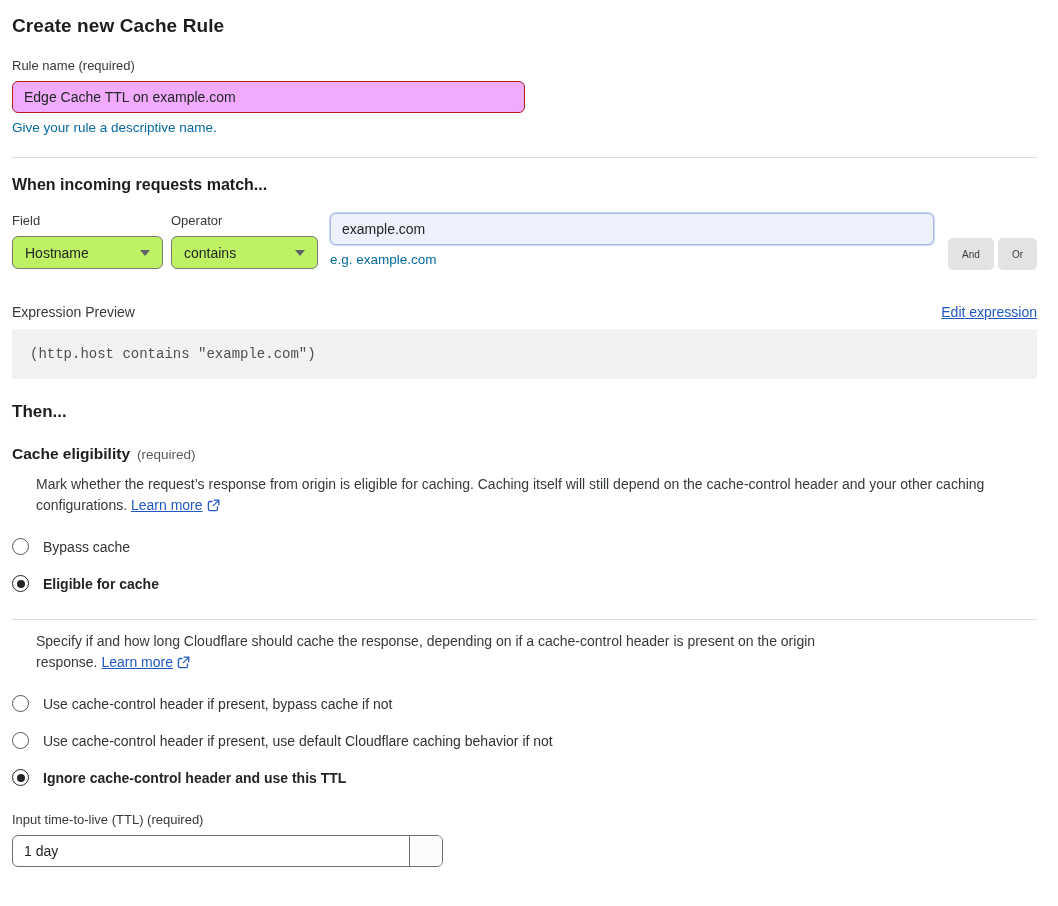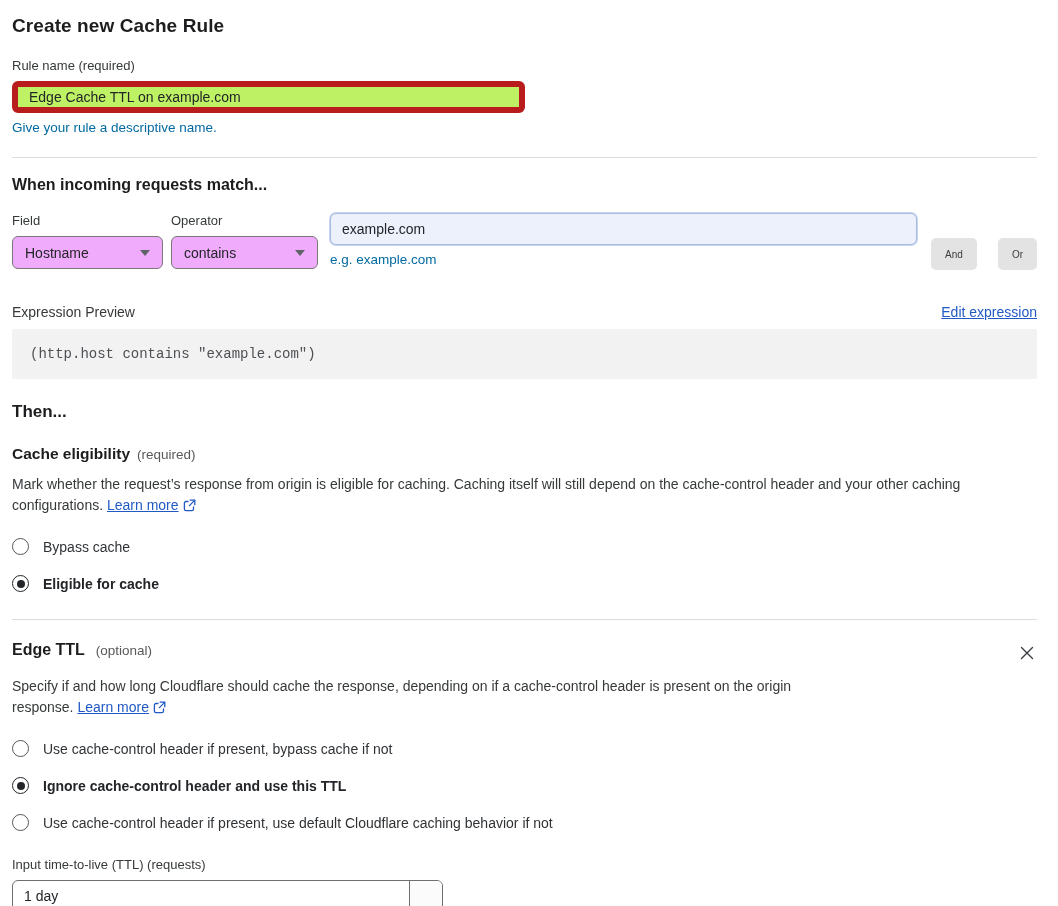--- a/index.html
+++ b/index.html
@@ -14,74 +14,74 @@
   .page { padding: 13px 21px 0 12px; }
 
   h1.page-title {
     font-size: 19px; font-weight: 700; color: #1d1d1f;
     margin-top: 2px; letter-spacing: .1px;
   }
   .field-label { font-size: 13px; color: #36393a; margin-bottom: 8px; display: block; }
   .helper-text { font-size: 13.5px; color: #0369a1; margin-top: 7px; }
 
   .text-input {
-    height: 32px; border: 6px solid #b91c1c; border-radius: 6px;
+    height: 32px; border: 1px solid #b91c1c; border-radius: 6px;
     padding: 0 11px; font-size: 14px; color: #232528;
     font-family: "Liberation Sans", sans-serif;
-    background: #bef264; width: 100%; outline: none;
+    background: #f0abfc; width: 100%; outline: none;
   }
   .rule-name-wrap { width: 513px; margin-top: 21px; }
 
   hr.divider { border: none; border-top: 1px solid #dcdcdc; margin: 22px 0 0 0; }
 
   h2.section-heading { font-size: 16px; font-weight: 700; color: #1d1d1f; margin-top: 18px; }
 
   .match-row { display: flex; align-items: flex-start; margin-top: 19px; }
   .col-field { width: 151px; margin-right: 8px; }
   .col-operator { width: 147px; margin-right: 12px; }
   .col-value { flex: 1; margin-right: 14px; }
 
   .select-box {
     height: 33px; border: 1px solid #797979; border-radius: 6px;
     display: flex; align-items: center; justify-content: space-between;
-    padding: 0 12px; background: #f0abfc; cursor: pointer; font-size: 14px; color: #232528;
+    padding: 0 12px; background: #bef264; cursor: pointer; font-size: 14px; color: #232528;
   }
   .chevron-down {
     width: 0; height: 0;
     border-left: 5px solid transparent; border-right: 5px solid transparent;
     border-top: 6px solid #5f6367;
   }
   .value-input {
     background: #ecf1fc; border: 1px solid #a9bbdf;
     box-shadow: 0 0 0 1px #c9d6f0;
   }
   .bool-btn {
     height: 32px; padding: 0 14px; border: none; border-radius: 5px;
     background: #e3e3e3; color: #3a3d40; font-size: 10px;
     font-family: "Liberation Sans", sans-serif; cursor: pointer; margin-top: 25px;
   }
-  .bool-btn + .bool-btn { margin-left: 21px; }
+  .bool-btn + .bool-btn { margin-left: 4px; }
 
   .expression-row {
     display: flex; justify-content: space-between; align-items: baseline; margin-top: 34px;
   }
   .expression-label { font-size: 14px; color: #36393a; }
   a.link { color: #2159c4; text-decoration: underline; cursor: pointer; font-size: 14px; }
   .code-box {
     margin-top: 9px; background: #f2f2f2; border-radius: 2px;
     padding: 17px 18px; font-family: "Liberation Mono", "DejaVu Sans Mono", monospace;
     font-size: 14px; color: #4d5054; white-space: pre;
   }
 
   h2.then-heading { font-size: 17px; font-weight: 700; color: #1d1d1f; margin-top: 23px; }
 
   .subsection-header { display: flex; align-items: baseline; margin-top: 23px; }
   .subsection-title { font-size: 15.5px; font-weight: 700; color: #1d1d1f; }
   .subsection-badge { font-size: 13.5px; color: #595959; margin-left: 7px; }
-  .section-desc { margin-top: 11px; font-size: 14px; line-height: 21px; color: #36393a; }
+  .section-desc { margin-top: 11px; font-size: 14px; line-height: 21px; color: #36393a; margin-left: 24px; }
 
   .ext-link-icon { display: inline-block; vertical-align: -2px; margin-left: 4px; }
 
   .radio-row { display: flex; align-items: center; margin-top: 20px; cursor: pointer; }
   .radio {
     width: 17px; height: 17px; border: 1.5px solid #54575a; border-radius: 50%;
     background: #fff; flex: none; position: relative;
   }
   .radio.checked { border-color: #232528; }
   .radio.checked::after {
@@ -175,55 +175,44 @@
     <span class="radio"></span>
     <span class="radio-label">Bypass cache</span>
   </div>
   <div class="radio-row">
     <span class="radio checked"></span>
     <span class="radio-label selected">Eligible for cache</span>
   </div>
 
   <hr class="divider" style="margin-top:27px;">
 
-  <div class="edge-ttl-header">
-    <div>
-      <span class="subsection-title" style="font-size:16px;">Edge TTL</span>
-      <span class="subsection-badge">(optional)</span>
-    </div>
-    <button class="close-btn" aria-label="Remove Edge TTL">
-      <svg width="16" height="16" viewBox="0 0 16 16">
-          <path d="M2.5 2.5 L13.5 13.5 M13.5 2.5 L2.5 13.5" stroke="#3a3d40" stroke-width="1.4" stroke-linecap="round"></path>
-        </svg>
-    </button>
-  </div>
   <p class="section-desc desc-edge">
     <span>Specify if and how long Cloudflare should cache the response, depending on if a cache-control header is present on the origin response.</span>
     <a class="link">Learn more</a><span class="ext-link-icon"><svg width="13" height="13" viewBox="0 0 13 13" fill="none">
           <path d="M5 2.5H3a1.6 1.6 0 0 0-1.6 1.6V10A1.6 1.6 0 0 0 3 11.6h5.9A1.6 1.6 0 0 0 10.5 10V8" stroke="#2159c4" stroke-width="1.3" stroke-linecap="round"></path>
           <path d="M7.2 1.2h4.6v4.6" stroke="#2159c4" stroke-width="1.3" stroke-linecap="round" stroke-linejoin="round"></path>
           <path d="M11.6 1.4 6.4 6.6" stroke="#2159c4" stroke-width="1.3" stroke-linecap="round"></path>
         </svg></span>
   </p>
 
   <div class="radio-row">
     <span class="radio"></span>
     <span class="radio-label">Use cache-control header if present, bypass cache if not</span>
   </div>
   <div class="radio-row">
+    <span class="radio"></span>
+    <span class="radio-label">Use cache-control header if present, use default Cloudflare caching behavior if not</span>
+  </div>
+  <div class="radio-row">
     <span class="radio checked"></span>
     <span class="radio-label selected">Ignore cache-control header and use this TTL</span>
   </div>
-  <div class="radio-row">
-    <span class="radio"></span>
-    <span class="radio-label">Use cache-control header if present, use default Cloudflare caching behavior if not</span>
-  </div>
 
   <div class="ttl-label-wrap">
-    <label class="field-label">Input time-to-live (TTL) (requests)</label>
+    <label class="field-label">Input time-to-live (TTL) (required)</label>
     <div class="ttl-select">
       <span class="ttl-select-value">1 day</span>
       <button class="ttl-select-btn">
         
       </button>
     </div>
   </div>
 
 </div>
 

